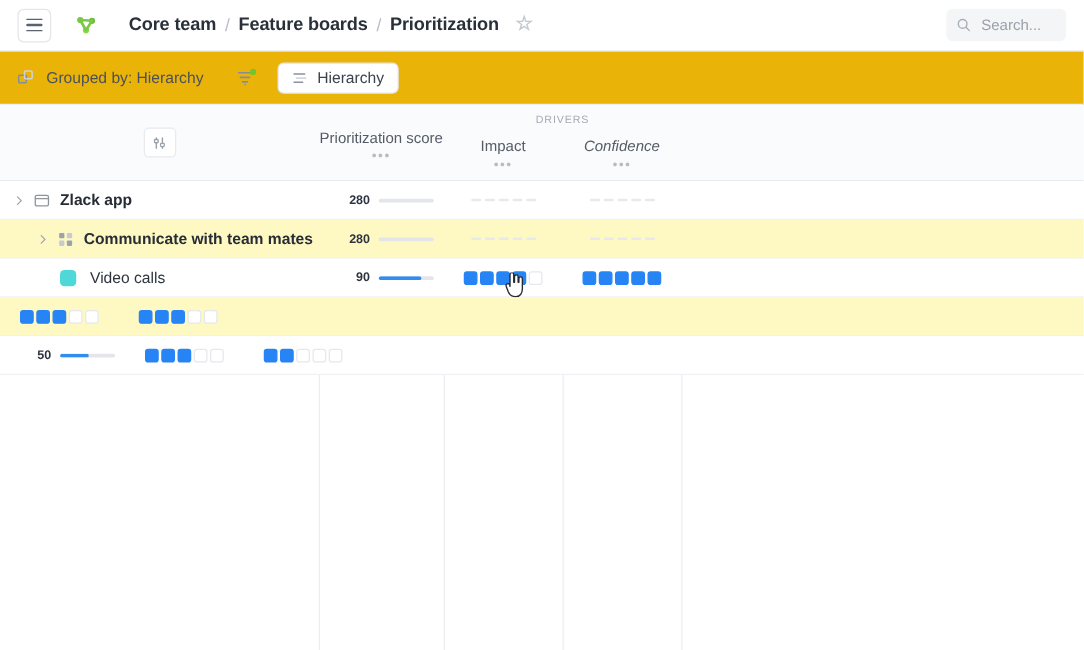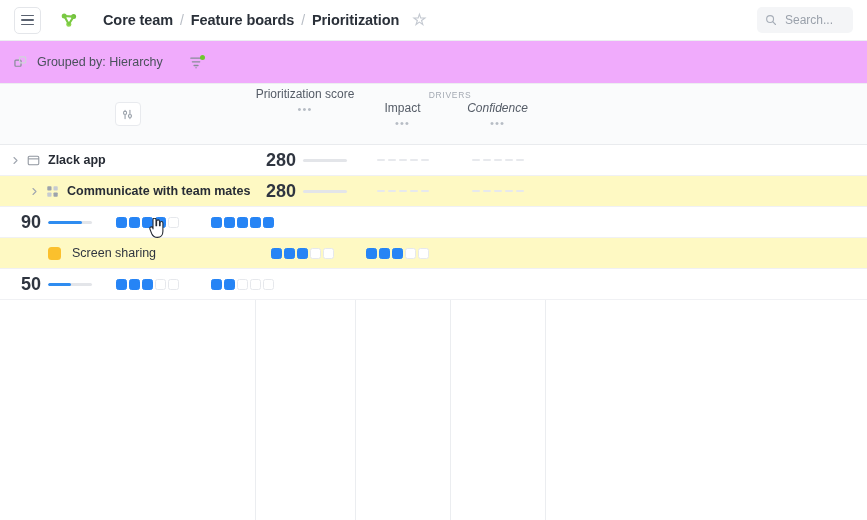--- a/index.html
+++ b/index.html
@@ -57,21 +57,21 @@
     padding: 0 8px; gap: 8px;
     cursor: text;
   }
   .searchbox .stext { font-size: 12px; color: #9aa1ab; }
 
   
   .toolbar {
     height: 43px;
     display: flex; align-items: center;
     padding: 0 14px;
-    background: #f0abfc;
+    background: #eab308;
     border-bottom: 1px solid #eceef1;
     gap: 0;
   }
   .grouped {
     display: flex; align-items: center; gap: 8px;
     font-size: 12.5px; color: #4a515c; cursor: pointer;
   }
   .sorticonwrap { margin-left: 26px; position: relative; cursor: pointer; display:flex; align-items:center; }
   .sorticonwrap .dot {
     position: absolute; right: -1px; top: 0px;
@@ -107,21 +107,21 @@
     position: absolute;
     left: 355px; width: 190px;
     top: 6px;
     text-align: center;
     font-size: 8.5px;
     letter-spacing: 0.7px;
     color: #a4aab3;
   }
   .th {
     display: flex; flex-direction: column;
-    align-items: center; 
+    align-items: center; justify-content: center;
     font-size: 12px; color: #555c67;
     position: relative;
   }
   .th .lbl { text-align: center; line-height: 13.5px; }
   .th .dots { font-size: 11px; color: #b6bcc4; letter-spacing: 1.2px; margin-top: 4px; line-height: 6px; }
   .th-icons { width: 255px; display:flex; align-items:center; justify-content:center; }
   .slidericon {
     width: 26px; height: 24px; border: 1px solid #e8eaee; border-radius: 4px;
     background:#fff; display:flex; align-items:center; justify-content:center; cursor:pointer;
   }
@@ -144,21 +144,21 @@
   .cell-score { width: 100px; display: flex; align-items: center; justify-content: flex-end; height:100%; padding-right: 8px; gap: 7px; }
   .cell-driver { width: 95px; display: flex; align-items: center; justify-content: center; height: 100%; position: relative; }
   .cell-rest { flex: 1; height: 100%; }
 
   .caret { width: 10px; height: 10px; color: #9ea5ae; font-size: 9px; display:flex; align-items:center; justify-content:center; cursor: pointer; }
   .rowicon { margin: 0 8px 0 7px; display:flex; align-items:center; }
   .chip { width: 13px; height: 13px; border-radius: 3.5px; margin-right: 11px; flex: 0 0 auto; }
   .rname { font-size: 12.5px; color: #2f3540; white-space: nowrap; }
   .rname.bold { font-weight: bold; color: #272c35; }
 
-  .score-num { font-size: 18px; color: #2f3540; font-weight: bold; }
+  .score-num { font-size: 10px; color: #2f3540; font-weight: bold; }
   .score-bar { width: 44px; height: 3px; border-radius: 2px; background: #e3e5e9; position: relative; overflow: hidden; }
   .score-bar > i { position: absolute; left:0; top:0; bottom:0; background: #2f8cf0; border-radius:2px; display:block; }
 
   .pips { display: flex; gap: 2px; }
   .pip { width: 11px; height: 11px; border-radius: 2.5px; background: #ffffff; border: 1px solid #e6e8ec; }
   .pip.on { background: #2684f5; border-color: #2684f5; }
   .dashes { display: flex; gap: 3px; }
   .dash { width: 8px; height: 2px; background: #e7e9ed; border-radius: 1px; }
 
   .cursor-hand { position: absolute; left: 48px; top: 11px; pointer-events: none; }
@@ -216,20 +216,28 @@
   <div class="sorticonwrap">
     <svg width="15" height="15" viewBox="0 0 16 16" aria-hidden="true">
       <line x1="2" y1="3.4" x2="13" y2="3.4" stroke="#868d97" stroke-width="1.4" stroke-linecap="round"></line>
       <line x1="3.6" y1="7.3" x2="11.4" y2="7.3" stroke="#868d97" stroke-width="1.4" stroke-linecap="round"></line>
       <line x1="5.4" y1="11.2" x2="9.6" y2="11.2" stroke="#868d97" stroke-width="1.4" stroke-linecap="round"></line>
       <line x1="7.5" y1="13.6" x2="7.5" y2="13.6" stroke="#868d97" stroke-width="1.4" stroke-linecap="round"></line>
     </svg>
     <span class="dot"></span>
   </div>
 
+  <div class="hbtn">
+    <svg width="13" height="13" viewBox="0 0 16 16" aria-hidden="true">
+      <line x1="1.5" y1="4" x2="12" y2="4" stroke="#8b929c" stroke-width="1.4" stroke-linecap="round"></line>
+      <line x1="4" y1="8" x2="13" y2="8" stroke="#c2c7ce" stroke-width="1.4" stroke-linecap="round"></line>
+      <line x1="1.5" y1="12" x2="10" y2="12" stroke="#8b929c" stroke-width="1.4" stroke-linecap="round"></line>
+    </svg>
+    <span>Hierarchy</span>
+  </div>
 </div>
 
 <div class="tablewrap">
 
   <div class="colrules">
     <div class="vrule" style="left:255px"></div>
     <div class="vrule" style="left:355px"></div>
     <div class="vrule" style="left:450px"></div>
     <div class="vrule" style="left:545px"></div>
   </div>
@@ -347,20 +355,25 @@
             <span class="dash"></span>
             <span class="dash"></span>
             <span class="dash"></span>
             <span class="dash"></span>
             <span class="dash"></span>
           </div>
         </div>
         <div class="cell-rest"></div>
       </div>
       <div class="row">
+        <div class="cell-name">
+          <div style="width:48px;flex:0 0 auto"></div>
+          <span class="chip" style="background:#4fd8d8"></span>
+          <span class="rname">Video calls</span>
+        </div>
         <div class="cell-score">
           <span class="score-num">90</span>
           <span class="score-bar">
             <i style="width:78%"></i>
           </span>
         </div>
         <div class="cell-driver">
           <div class="pips">
             <span class="pip on"></span>
             <span class="pip on"></span>
@@ -377,25 +390,20 @@
             <span class="pip on"></span>
             <span class="pip on"></span>
             <span class="pip on"></span>
             <span class="pip on"></span>
             <span class="pip on"></span>
           </div>
         </div>
         <div class="cell-rest"></div>
       </div>
       <div class="row alt">
-        <div class="cell-name">
-          <div style="width:48px;flex:0 0 auto"></div>
-          <span class="chip" style="background:#fbc02d"></span>
-          <span class="rname">Screen sharing</span>
-        </div>
         <div class="cell-driver">
           <div class="pips">
             <span class="pip on"></span>
             <span class="pip on"></span>
             <span class="pip on"></span>
             <span class="pip"></span>
             <span class="pip"></span>
           </div>
         </div>
         <div class="cell-driver">

